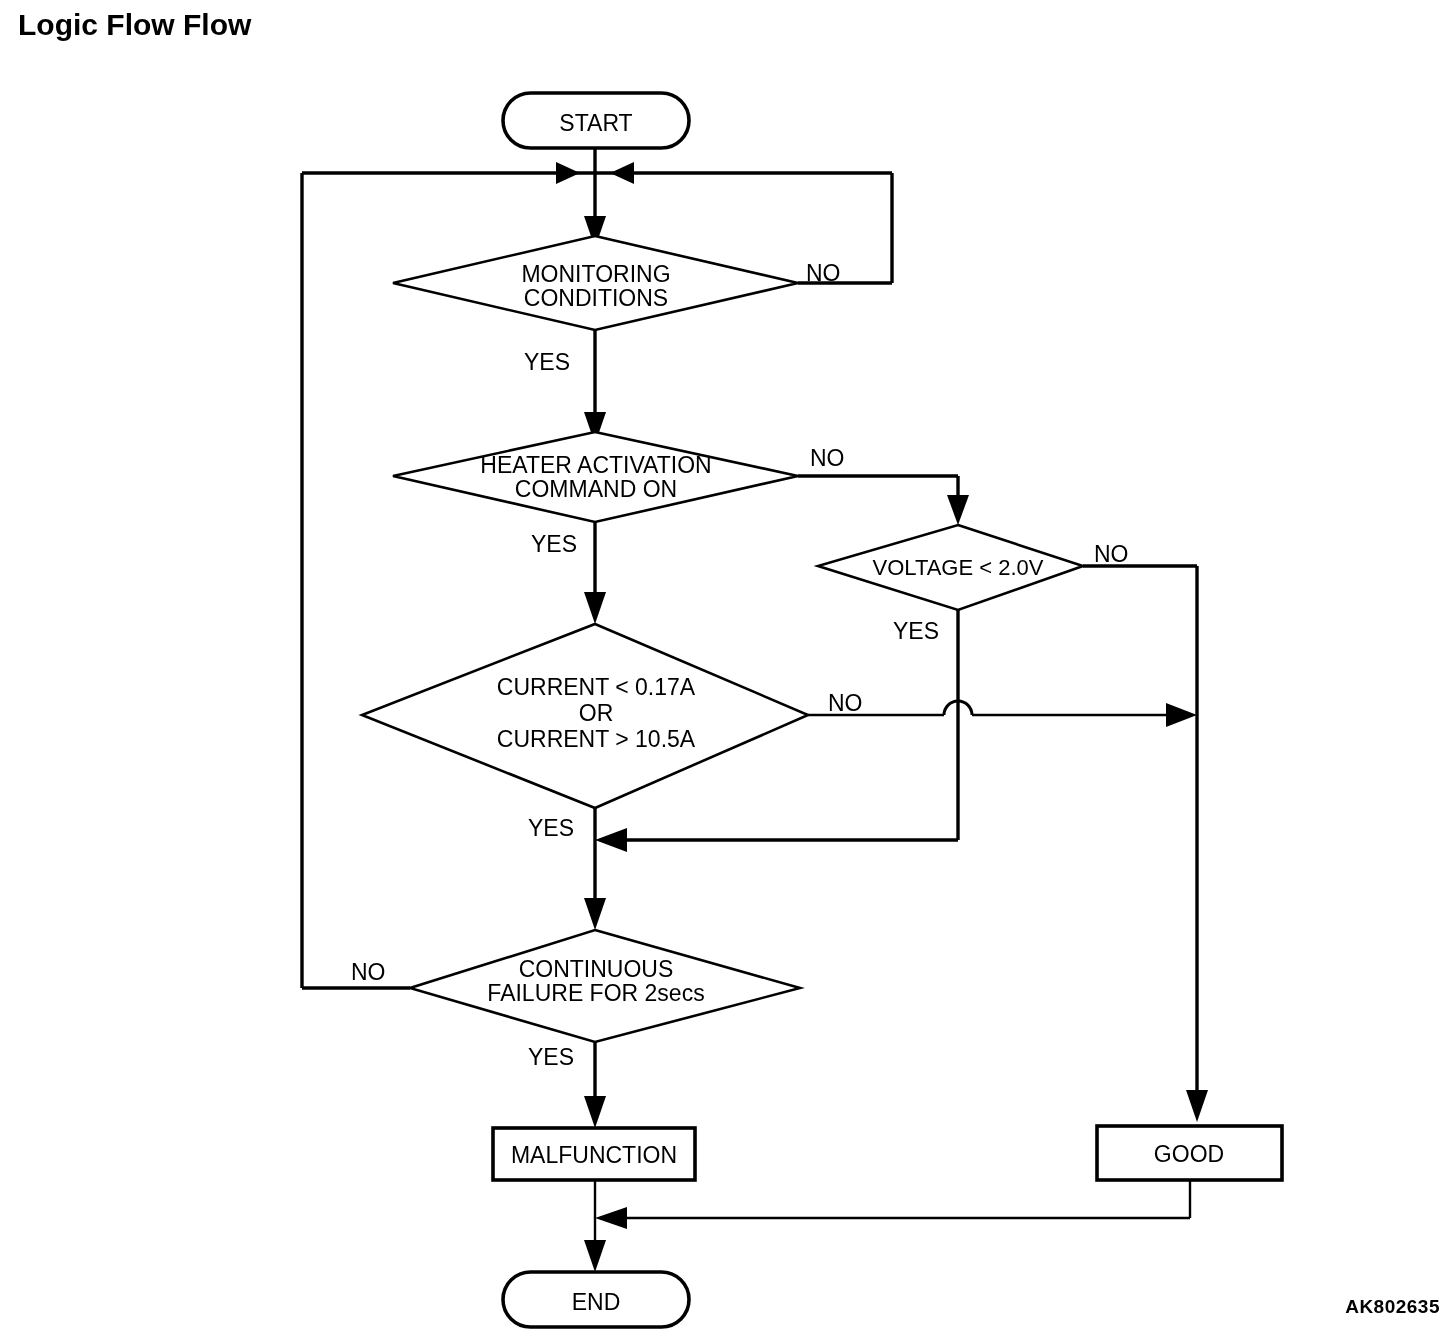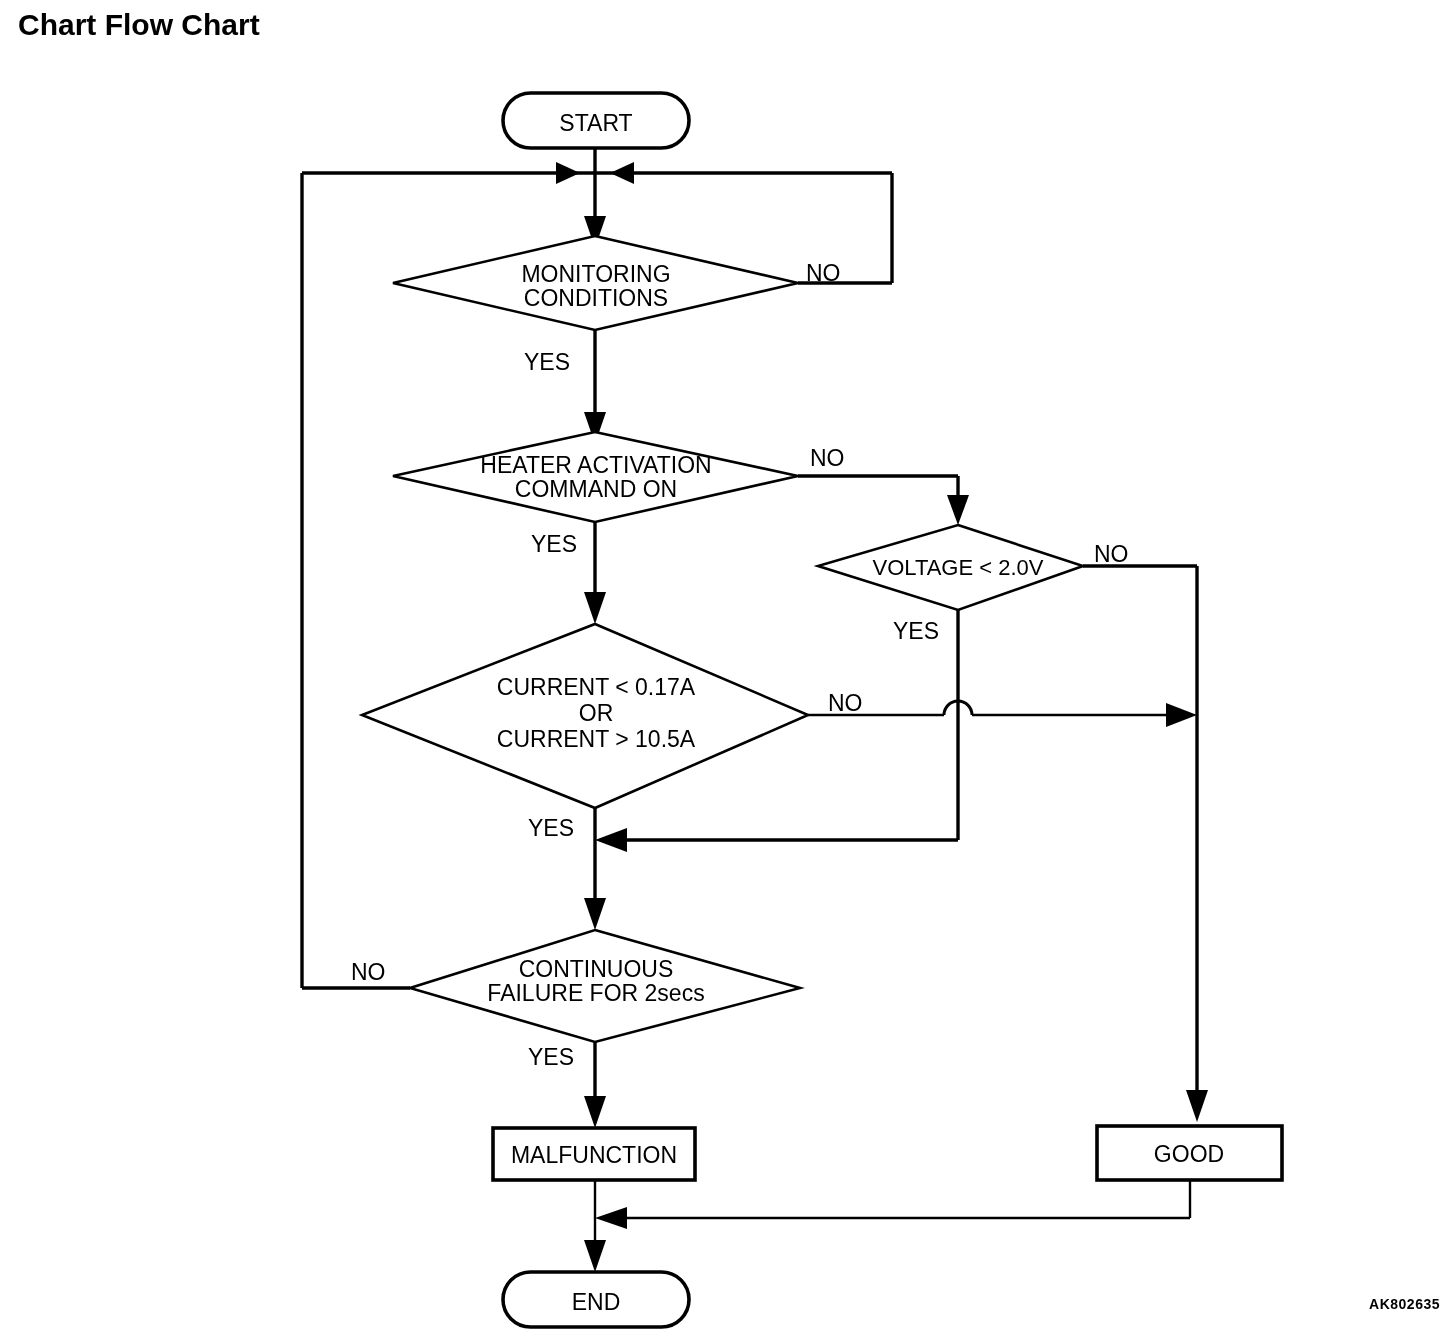--- a/index.html
+++ b/index.html
@@ -26,21 +26,21 @@
     font-size: 30px;
     font-weight: bold;
     letter-spacing: 0px;
     font-family: "Liberation Sans", sans-serif;
     white-space: nowrap;
   }
   #figure-code {
     position: absolute;
     right: 16px;
     top: 1296px;
-    font-size: 14px;
+    font-size: 19px;
     font-weight: bold;
     font-family: "Liberation Sans", sans-serif;
     letter-spacing: 0.5px;
   }
   #flow-svg {
     position: absolute;
     left: 0;
     top: 0;
   }
   .node-text, .edge-label {
@@ -74,21 +74,21 @@
     stroke: #000000;
     stroke-width: 3.0;
   }
   .arrowfill { fill: #000000; stroke: none; }
 </style>
 </head>
 <body>
 
 <div id="page">
 
-  <div id="chart-title">Chart Flow Chart</div>
+  <div id="chart-title">Logic Flow Flow</div>
 
   <svg id="flow-svg" width="1456" height="1344" viewBox="0 0 1456 1344" xmlns="http://www.w3.org/2000/svg">
 
     <line class="conn t2" x1="595" y1="148" x2="595" y2="236"></line>
 
     <line class="conn t2" x1="302" y1="173" x2="892" y2="173"></line>
 
     <polygon class="arrowfill" points="580,173 556,162 556,184"></polygon>
 
     <polygon class="arrowfill" points="610,173 634,162 634,184"></polygon>

